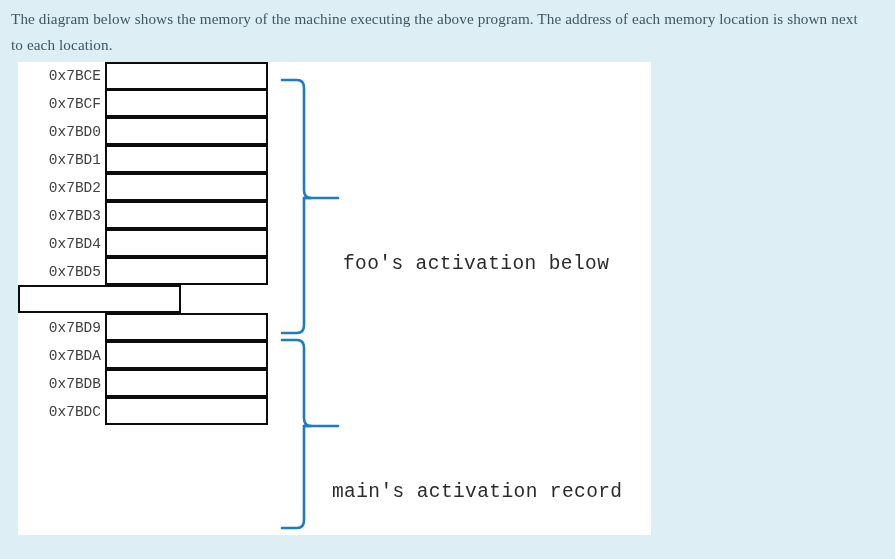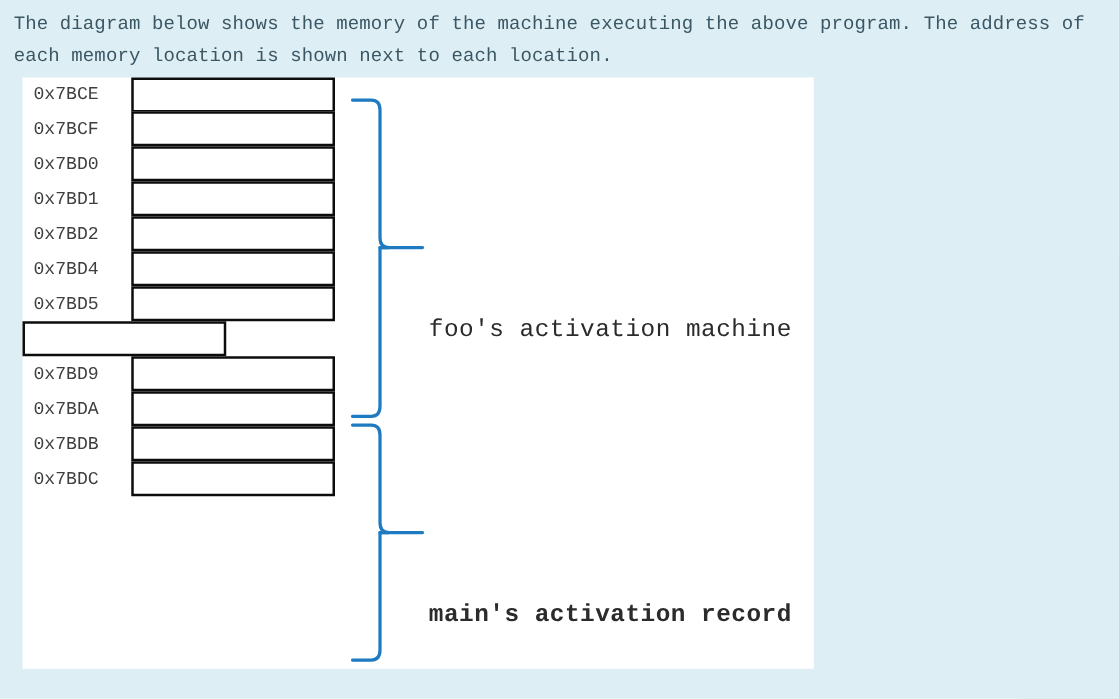--- a/index.html
+++ b/index.html
@@ -19,21 +19,21 @@
   
   #prompt-text {
     position: absolute;
     left: 11px;
     top: 6px;
     width: 862px;
     color: #3c5764;
     font-size: 15.2px;
     line-height: 26px;
     letter-spacing: 0.1px;
-    font-family: Liberation Mono, monospace;
+    font-family: Liberation Serif, serif;
   }
 
   
   #diagram-panel {
     position: absolute;
     left: 18px;
     top: 62px;
     width: 633px;
     height: 473px;
     background: #ffffff;
@@ -46,21 +46,21 @@
     top: 0px;
   }
   .mem-row {
     display: flex;
     align-items: center;
     height: 28px;
   }
   .mem-address {
     width: 87px;
     text-align: right;
-    padding-right: 26px;
+    padding-right: 4px;
     box-sizing: border-box;
     font-family: "Liberation Mono", "DejaVu Sans Mono", monospace;
     font-size: 14.5px;
     color: #3f3f3f;
     letter-spacing: 0px;
     line-height: 28px;
   }
   .mem-cell {
     width: 163px;
     height: 28px;
@@ -90,23 +90,22 @@
     font-size: 19.5px;
     color: #2b2b2b;
     letter-spacing: 0.4px;
     white-space: nowrap;
   }
   #label-foo {
     left: 325px;
     top: 191px;
   }
   #label-main {
-    left: 325px;
+    left: 314px;
     top: 419px;
-    font-weight: bold;
   }
 </style>
 </head>
 <body>
 
 <div id="prompt-text">The diagram below shows the memory of the machine executing the above program. The address of each memory location is shown next to each location.</div>
 
 <div id="diagram-panel">
 
   <div id="memory-table">
@@ -122,20 +121,24 @@
       <div class="mem-row">
         <div class="mem-address">0x7BD0</div>
         <div class="mem-cell"></div>
       </div>
       <div class="mem-row">
         <div class="mem-address">0x7BD1</div>
         <div class="mem-cell"></div>
       </div>
       <div class="mem-row">
         <div class="mem-address">0x7BD2</div>
+        <div class="mem-cell"></div>
+      </div>
+      <div class="mem-row">
+        <div class="mem-address">0x7BD3</div>
         <div class="mem-cell"></div>
       </div>
       <div class="mem-row">
         <div class="mem-address">0x7BD4</div>
         <div class="mem-cell"></div>
       </div>
       <div class="mem-row">
         <div class="mem-address">0x7BD5</div>
         <div class="mem-cell"></div>
       </div>
@@ -184,17 +187,17 @@
                Q 286 364 293 364
                L 286 364
                Q 286 364 286 372
                L 286 458
                Q 286 466 279 466
                L 264 466" fill="none" stroke="#1f7bc1" stroke-width="2.6" stroke-linecap="round" stroke-linejoin="round"></path>
       <line x1="286" y1="364" x2="320" y2="364" stroke="#1f7bc1" stroke-width="2.6" stroke-linecap="round"></line>
     </g>
   </svg>
 
-  <div class="group-label" id="label-foo">foo's activation machine</div>
+  <div class="group-label" id="label-foo">foo's activation below</div>
 
   <div class="group-label" id="label-main">main's activation record</div>
 
 </div>
 
 </body></html>

